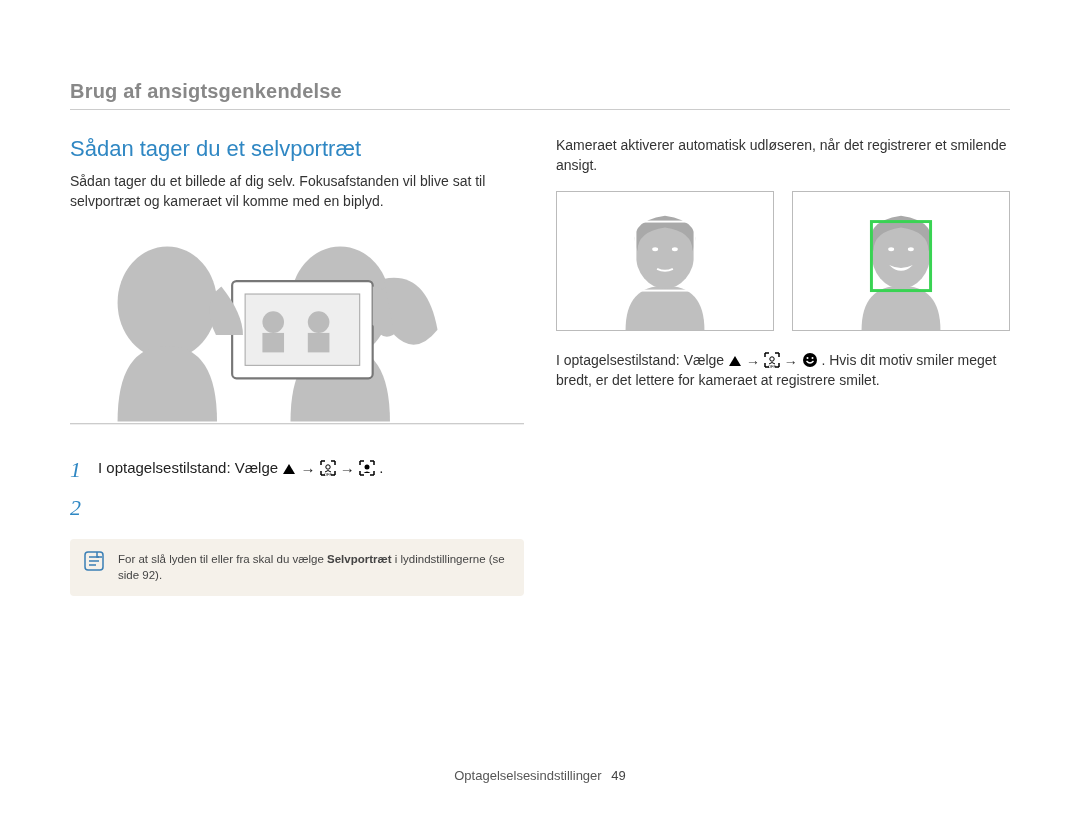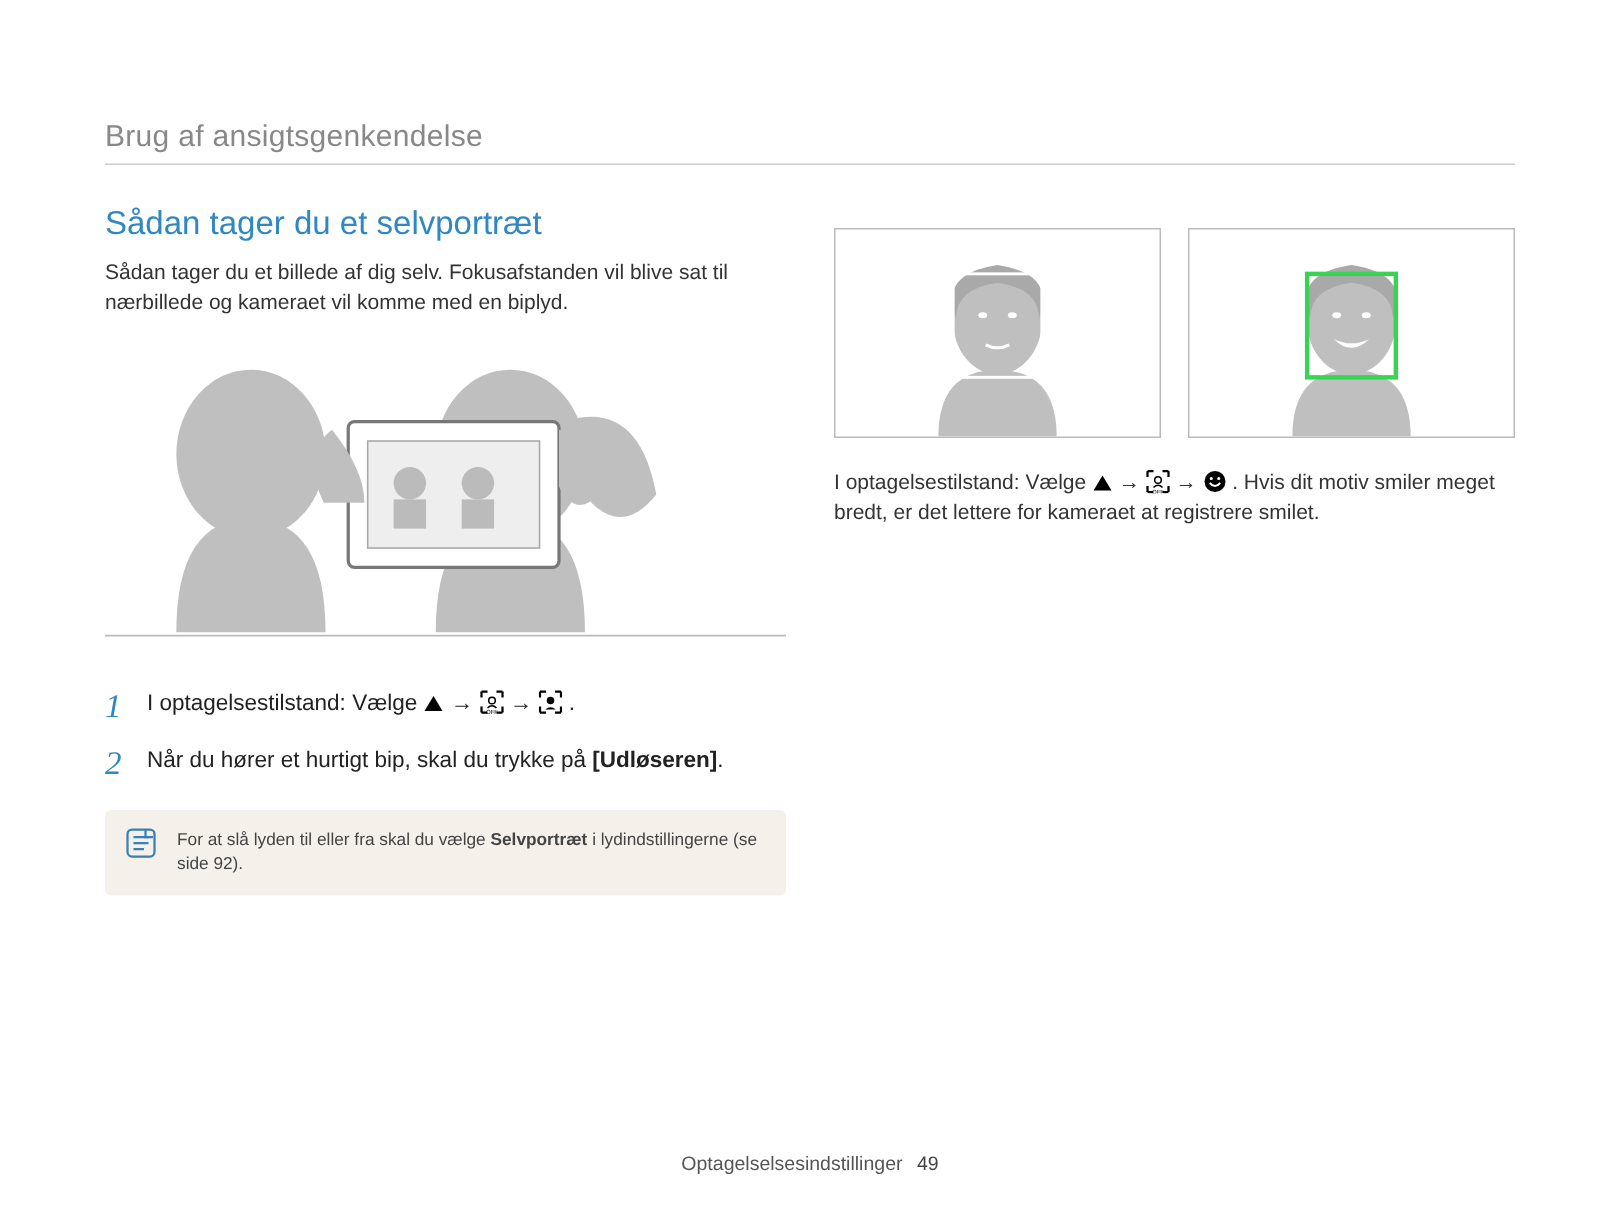--- a/index.html
+++ b/index.html
@@ -1,18 +1,18 @@
 <!DOCTYPE html>
 <html><head>
 <meta charset="utf-8">
 <style>
   * { box-sizing: border-box; margin: 0; padding: 0; }
   html, body { width: 1080px; height: 815px; background: #fff; font-family: Arial, Helvetica, sans-serif; color: #222; }
   .page { padding: 80px 70px 0 70px; position: relative; height: 100%; }
-  .section-title { color: #888; font-size: 20px; font-weight: 400; letter-spacing: 0.2px; margin-bottom: 6px; }
+  .section-title { color: #888; font-size: 20px; font-weight: 700; letter-spacing: 0.2px; margin-bottom: 6px; }
   .rule { border: none; border-top: 1px solid #ccc; margin-bottom: 26px; }
   .cols { display: flex; gap: 32px; }
   .col { flex: 1 1 0; }
   .heading { color: #2f87c3; font-size: 22px; font-weight: 400; margin-bottom: 10px; }
   .bodytext { font-size: 14px; line-height: 1.4; color: #333; }
   .figure { margin-top: 16px; margin-bottom: 20px; }
   .steps { margin-top: 12px; }
   .step { display: flex; margin-bottom: 12px; }
   .stepnum { color: #2f87c3; font-size: 22px; font-style: italic; font-family: Georgia, 'Times New Roman', serif; width: 28px; flex-shrink: 0; line-height: 1.2; }
   .steptext { font-size: 15px; line-height: 1.5; }
@@ -32,21 +32,21 @@
 <body>
 
 <div class="page">
   <div class="section-title">Brug af ansigtsgenkendelse</div>
   <hr class="rule">
 
   <div class="cols">
 
     <div class="col">
       <div class="heading">Sådan tager du et selvportræt</div>
-      <div class="bodytext">Sådan tager du et billede af dig selv. Fokusafstanden vil blive sat til nærbillede og kameraet vil komme med en biplyd.</div>
+      <div class="bodytext">Sådan tager du et billede af dig selv. Fokusafstanden vil blive sat til selvportræt og kameraet vil komme med en biplyd.</div>
 
       <div class="figure">
         <svg class="illus1" viewBox="0 0 420 190">
 
           <g fill="#bfbfbf">
             <ellipse cx="90" cy="70" rx="46" ry="52"></ellipse>
             <path d="M44 180 Q44 110 90 110 Q136 110 136 180 Z"></path>
             <ellipse cx="250" cy="70" rx="46" ry="52"></ellipse>
             <path d="M204 180 Q204 110 250 110 Q296 110 296 180 Z"></path>
           </g>
@@ -89,39 +89,37 @@
             <span class="icon-inline"><svg width="16" height="16">
                   <path d="M1 1 h4 M11 1 h4 M1 1 v4 M15 1 v4 M1 15 h4 M11 15 h4 M1 11 v4 M15 11 v4" stroke="#000" stroke-width="1.5" fill="none"></path>
                   <circle cx="8" cy="7" r="2.5" fill="#000"></circle>
                   <path d="M4.5 13 Q8 10 11.5 13 Z" fill="#000"></path>
                 </svg></span>
             <span>.</span>
           </div>
         </div>
         <div class="step">
           <div class="stepnum">2</div>
-          <div class="steptext">
-            <span>Når du hører et hurtigt bip, skal du trykke på </span><b>[Udløseren]</b><span>.</span>
-          </div>
         </div>
       </div>
 
       <div class="note">
         <svg class="note-icon" viewBox="0 0 20 20">
           <rect x="1" y="1" width="18" height="18" rx="3" fill="none" stroke="#3a7fb5" stroke-width="1.5"></rect>
           <path d="M5 6 L15 6 M5 10 L15 10 M5 14 L12 14" stroke="#3a7fb5" stroke-width="1.5"></path>
           <path d="M13 1 L13 6 L18 6" fill="none" stroke="#3a7fb5" stroke-width="1.5"></path>
         </svg>
         <div class="note-text">
           <span>For at slå lyden til eller fra skal du vælge </span><b>Selvportræt</b><span> i lydindstillingerne (se side 92).</span>
         </div>
       </div>
     </div>
 
     <div class="col">
+      <div class="bodytext">Kameraet aktiverer automatisk udløseren, når det registrerer et smilende ansigt.</div>
 
       <div class="face-panels">
         <div class="panel">
           <svg class="face-svg" viewBox="0 0 200 140">
             <g fill="#bfbfbf">
               <path d="M60 140 Q60 95 100 95 Q140 95 140 140 Z"></path>
               <ellipse cx="100" cy="62" rx="30" ry="36"></ellipse>
               <path d="M72 60 Q60 30 100 24 Q140 30 128 60 Q128 40 100 36 Q72 40 72 60 Z" fill="#a9a9a9"></path>
             </g>
             <g fill="#fff">

